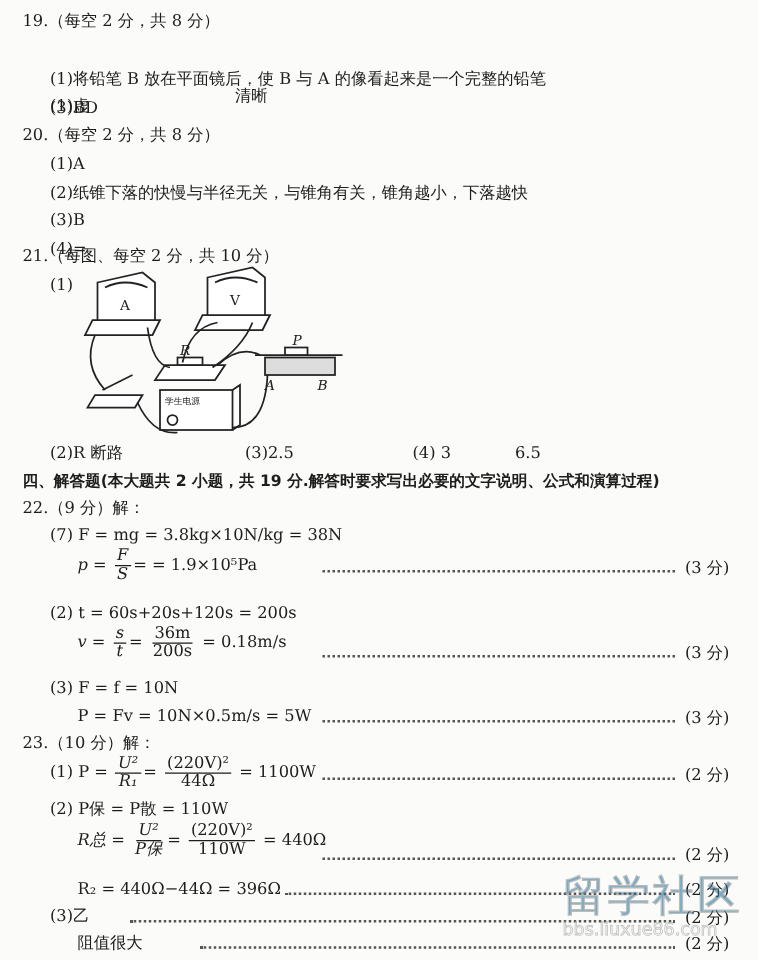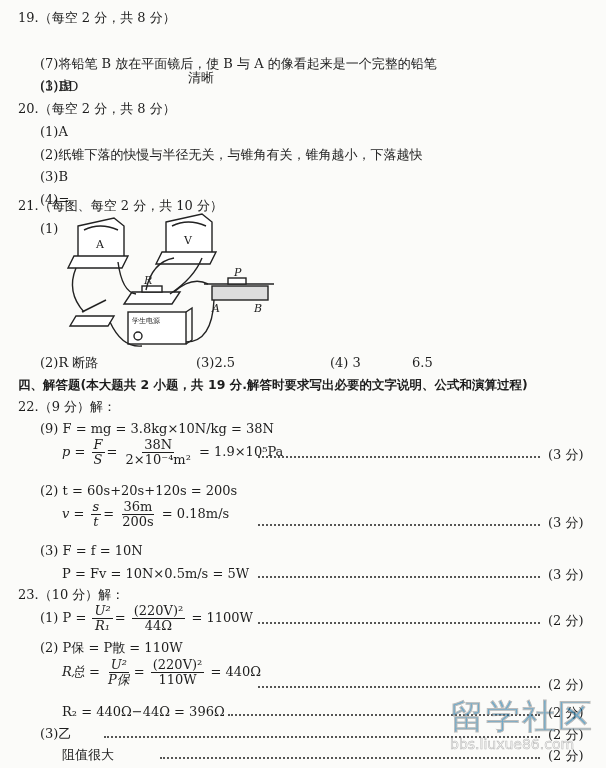--- a/index.html
+++ b/index.html
@@ -17,21 +17,21 @@
   .wm-big { font-family:"DejaVu Sans", sans-serif; font-size:34px; font-weight:normal; color:#0369a1;
             -webkit-text-stroke:1px #888; letter-spacing:2px; }
   .wm-small { font-family:"DejaVu Sans", sans-serif; font-size:14px; color:#fff; -webkit-text-stroke:0.6px #888; margin-top:-4px; }
 </style>
 </head>
 <body>
 
 <div class="ln" style="left:18px;top:10px;">19.（每空 2 分，共 8 分）</div>
 <div class="ln" style="left:40px;top:34px;margin-top:44px;">(1)虚</div>
 <div class="ln" style="left:188px;top:34px;margin-top:36px;">清晰</div>
-<div class="ln" style="left:40px;top:56px;">(7)将铅笔 B 放在平面镜后，使 B 与 A 的像看起来是一个完整的铅笔</div>
+<div class="ln" style="left:40px;top:56px;">(1)将铅笔 B 放在平面镜后，使 B 与 A 的像看起来是一个完整的铅笔</div>
 <div class="ln" style="left:40px;top:79px;">(3)BD</div>
 
 <div class="ln" style="left:18px;top:101px;">20.（每空 2 分，共 8 分）</div>
 <div class="ln" style="left:40px;top:124px;">(1)A</div>
 <div class="ln" style="left:40px;top:147px;">(2)纸锥下落的快慢与半径无关，与锥角有关，锥角越小，下落越快</div>
 <div class="ln" style="left:40px;top:169px;">(3)B</div>
 <div class="ln" style="left:40px;top:192px;">(4)=</div>
 
 <div class="ln" style="left:18px;top:198px;">21.（每图、每空 2 分，共 10 分）</div>
 <div class="ln" style="left:40px;top:221px;">(1)</div>
@@ -81,31 +81,27 @@
 </svg>
 
 <div class="ln" style="left:40px;top:355px;">(2)R 断路</div>
 <div class="ln" style="left:196px;top:355px;">(3)2.5</div>
 <div class="ln" style="left:330px;top:355px;">(4) 3</div>
 <div class="ln" style="left:412px;top:355px;">6.5</div>
 
 <div class="ln bold" style="left:18px;top:377px;font-family:'DejaVu Sans',sans-serif;font-size:12.5px;">四、解答题(本大题共 2 小题，共 19 分.解答时要求写出必要的文字说明、公式和演算过程)</div>
 
 <div class="ln" style="left:18px;top:399px;">22.（9 分）解：</div>
-<div class="ln" style="left:40px;top:421px;">(9) F = mg = 3.8kg×10N/kg = 38N</div>
+<div class="ln" style="left:40px;top:421px;">(7) F = mg = 3.8kg×10N/kg = 38N</div>
 <div class="ln" style="left:62px;top:438px;">
   <span class="it">p =</span>
   <span class="frac">
       <span class="num it">F</span>
       <span class="den it">S</span>
     </span>=
-  <span class="frac">
-      <span class="num">38N</span>
-      <span class="den">2×10⁻⁴m²</span>
-    </span>
   <span>= 1.9×10⁵Pa</span>
 </div>
 <div class="dots" style="left:258px;top:456px;width:282px;"></div>
 <div class="score" style="left:548px;top:447px;">(3 分)</div>
 
 <div class="ln" style="left:40px;top:483px;">(2) t = 60s+20s+120s = 200s</div>
 <div class="ln" style="left:62px;top:500px;">
   <span class="it">v =</span>
   <span class="frac">
       <span class="num it">s</span>

